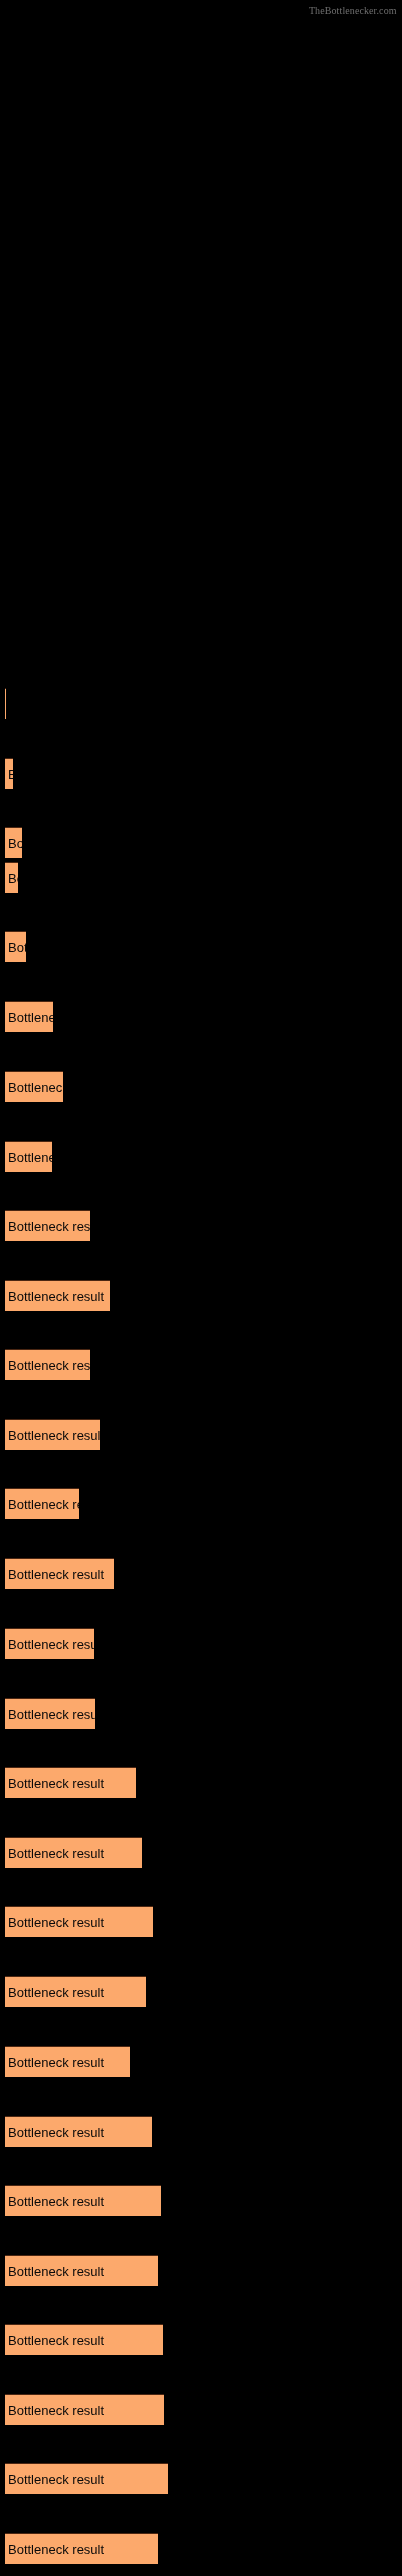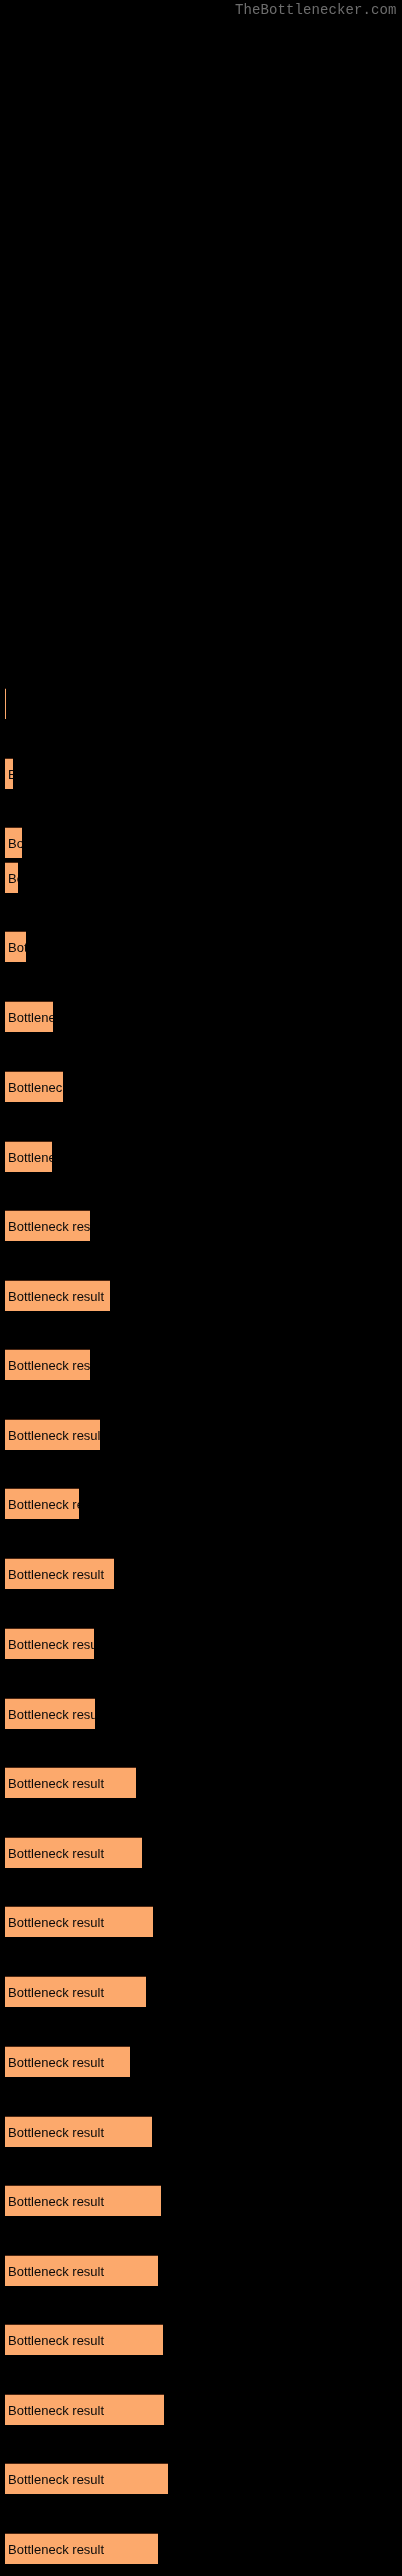--- a/index.html
+++ b/index.html
@@ -21,22 +21,22 @@
     left: 0;
     top: 0;
     width: 403px;
     height: 2576px;
     background: #000000;
   }
   #watermark {
     position: absolute;
     right: 6.4px;
     top: 0.8px;
-    font-family: Liberation Mono, monospace;
-    font-size: 14px;
+    font-family: Liberation Serif, serif;
+    font-size: 10px;
     line-height: 19.3px;
     color: #6e6e6e;
     letter-spacing: 0.1px;
     white-space: nowrap;
     user-select: none;
   }
   #plot-area {
     position: absolute;
     left: 0;
     top: 0;

